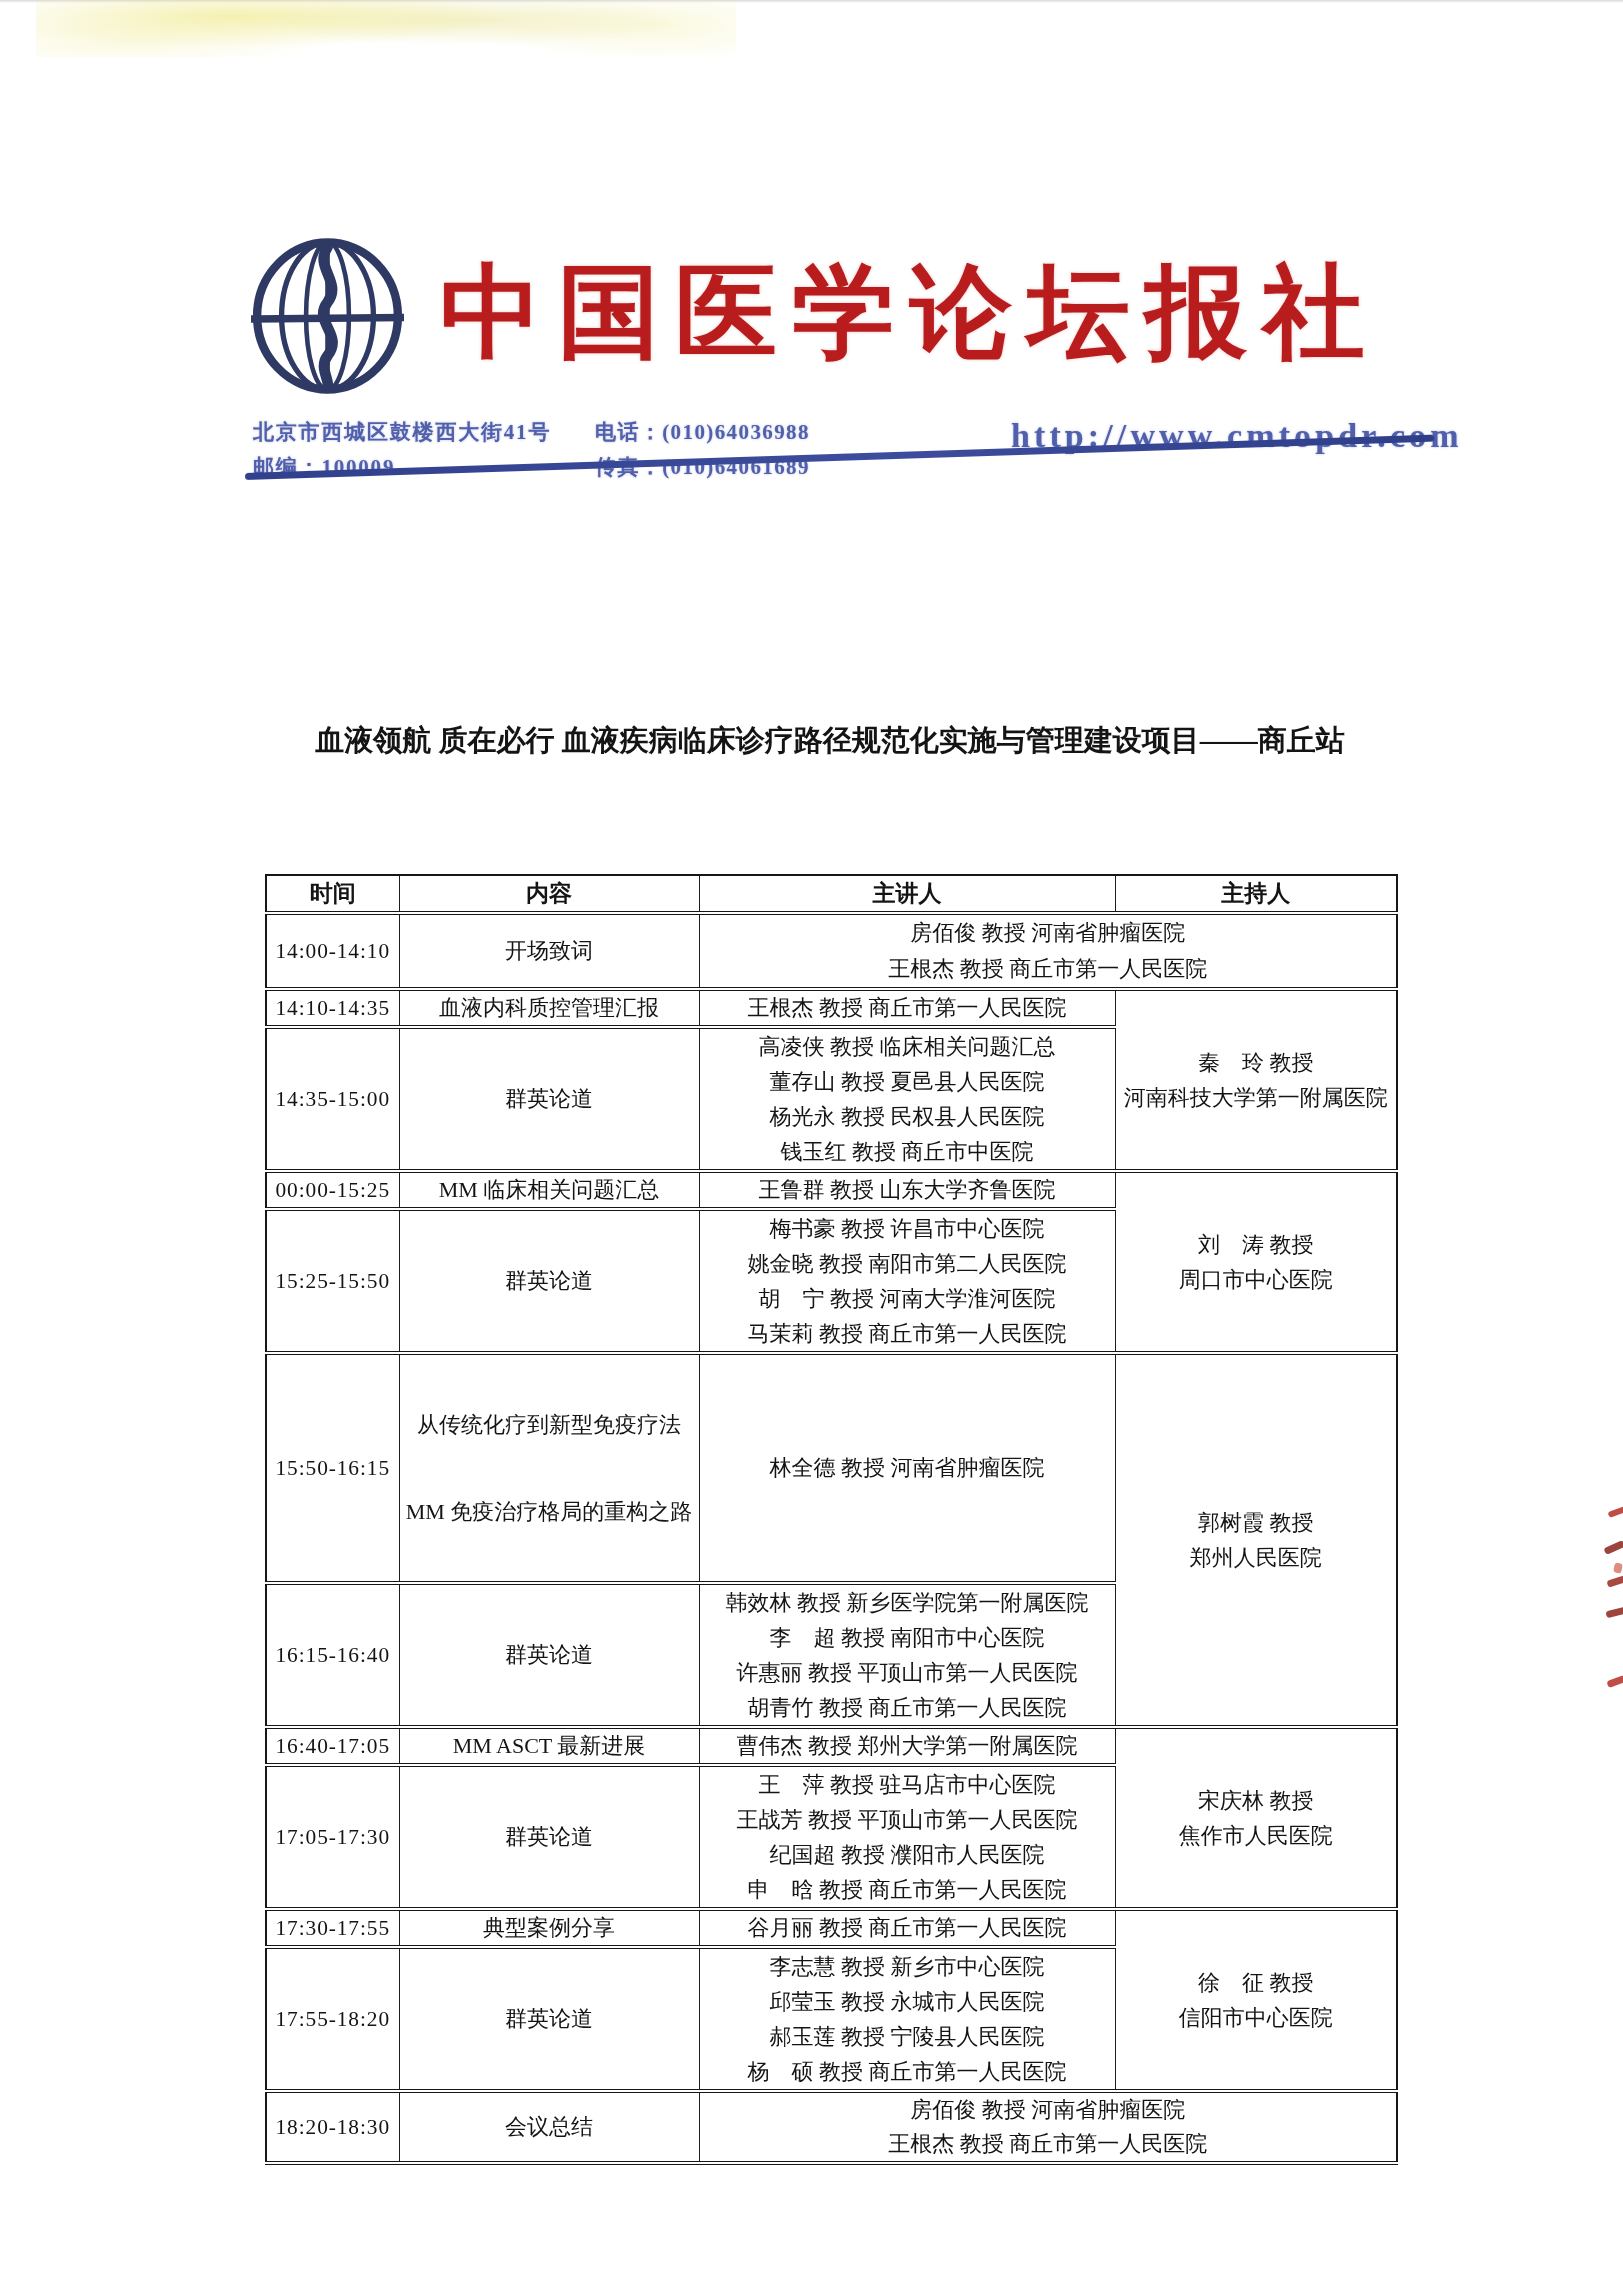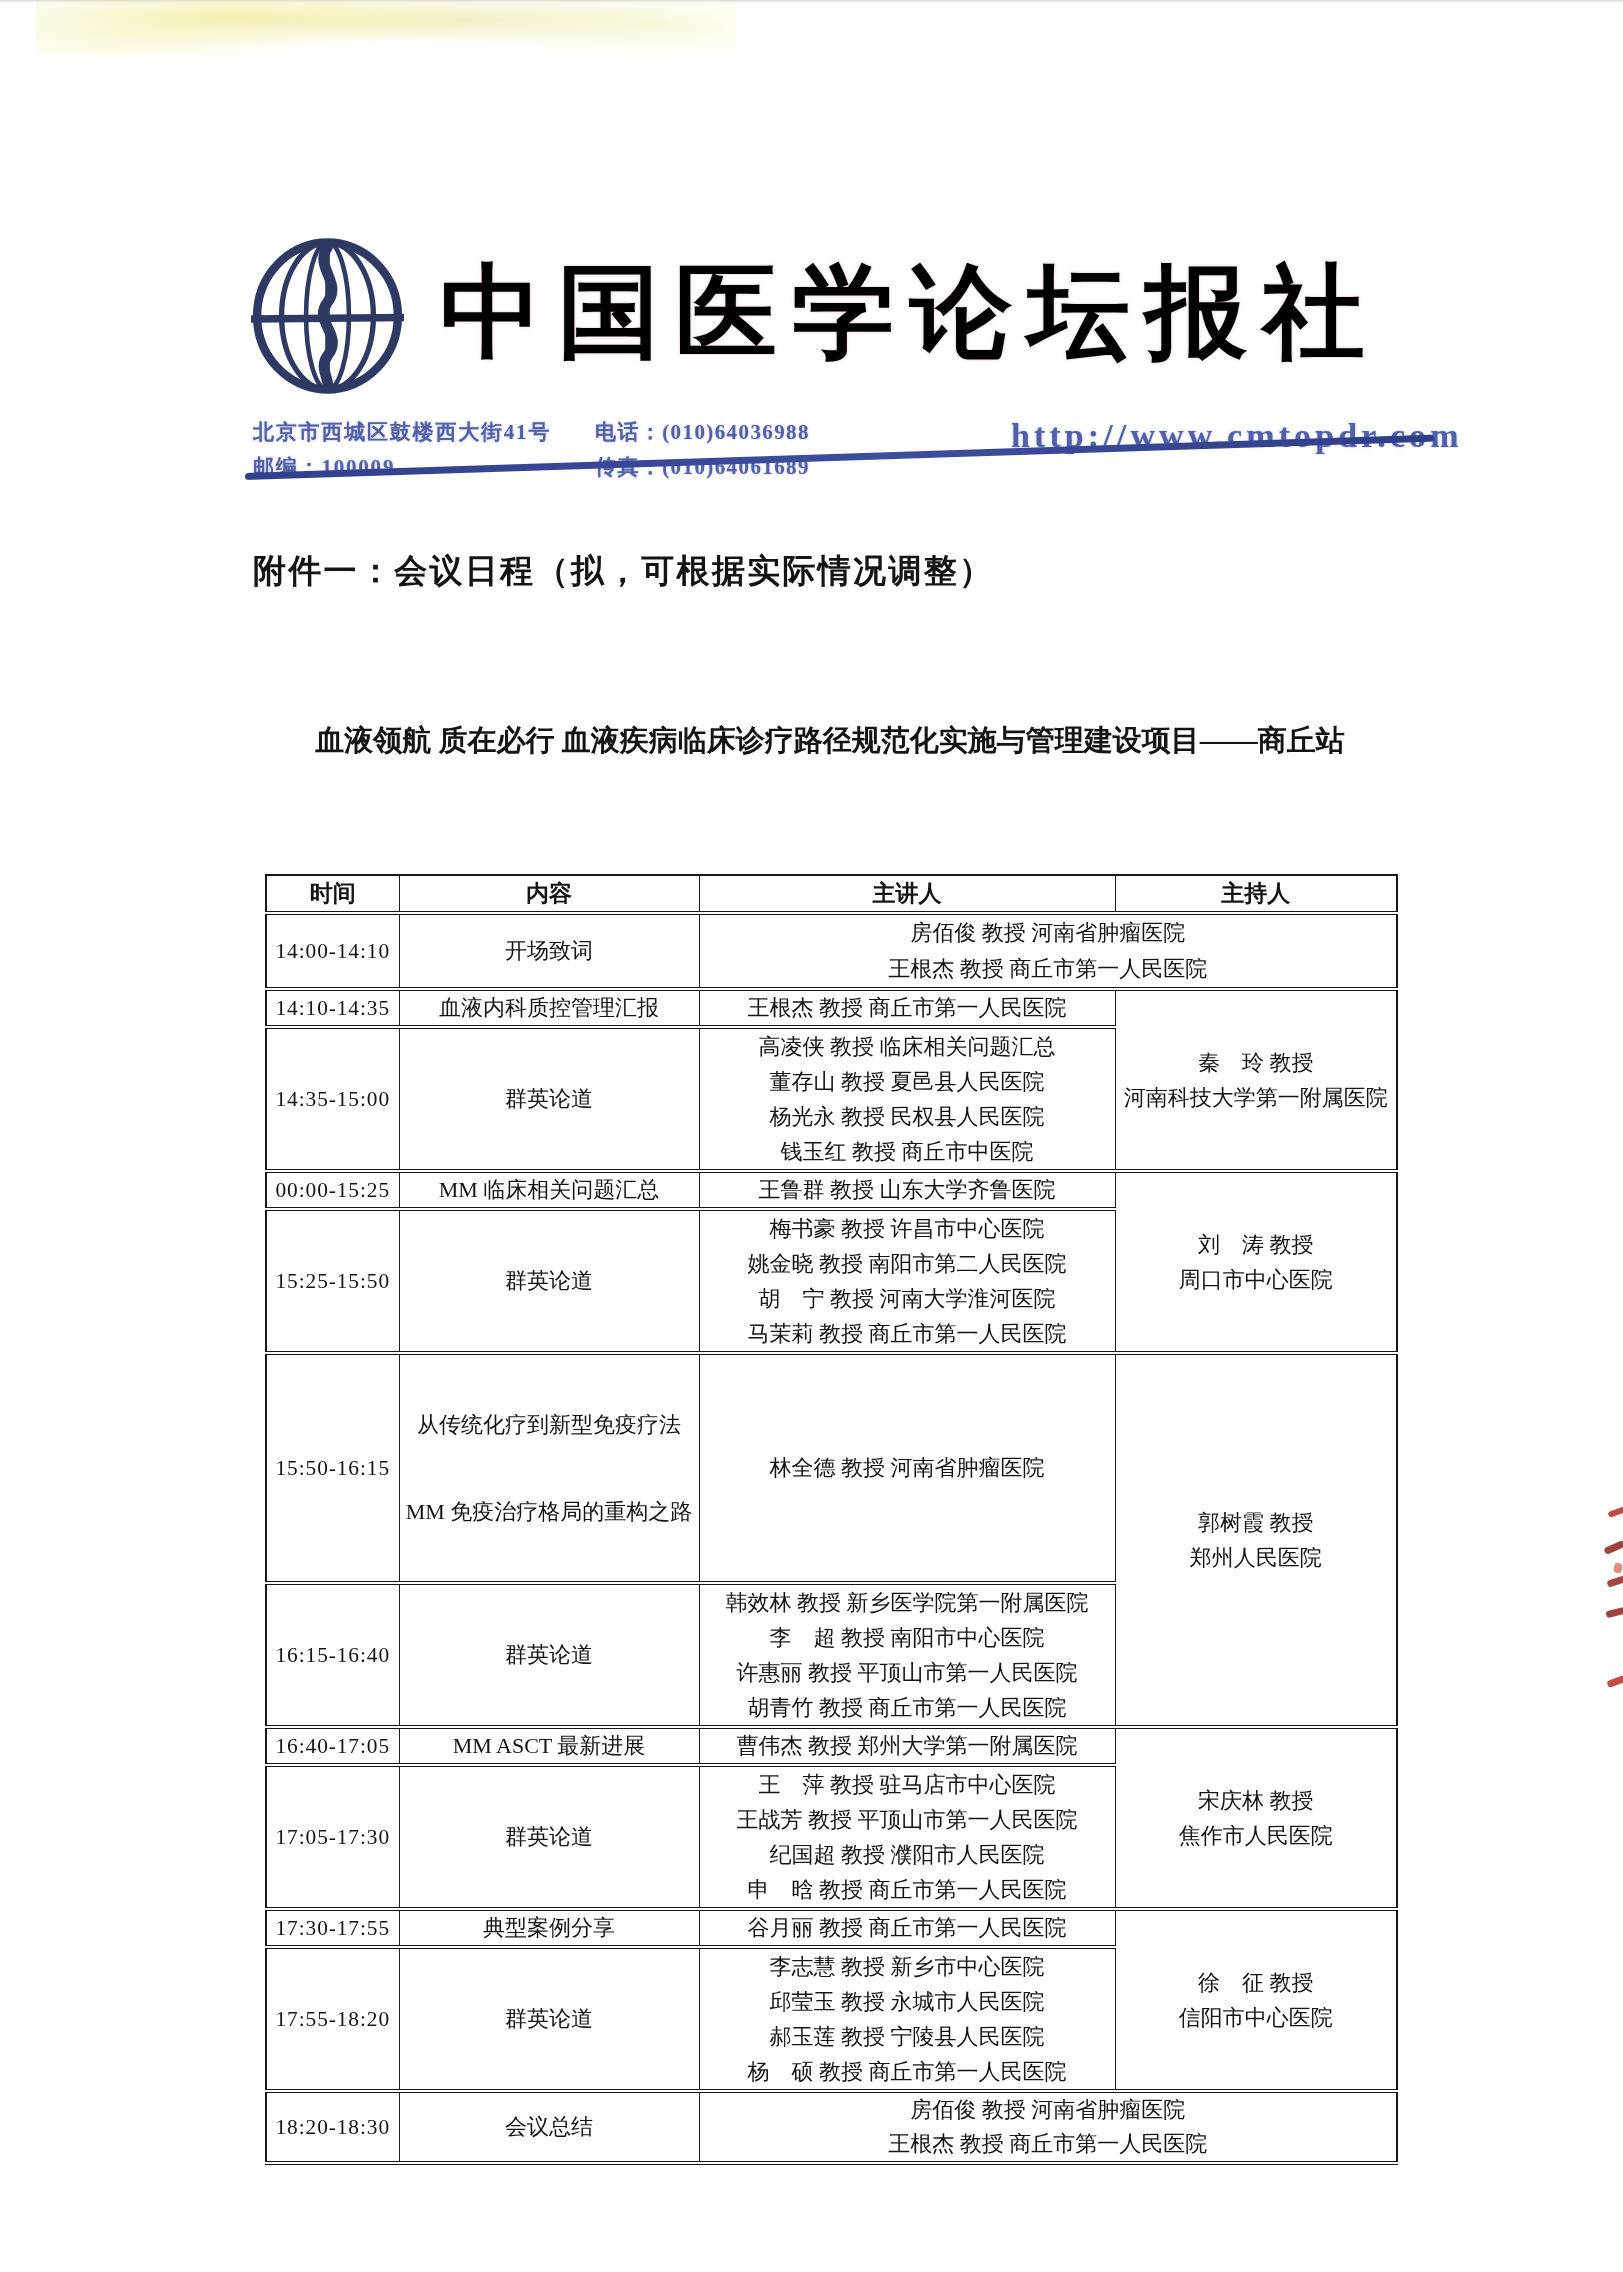--- a/index.html
+++ b/index.html
@@ -12,21 +12,21 @@
     background:linear-gradient(#d9d9d9,rgba(255,255,255,0));}
   .smudge{position:absolute;left:36px;top:0;width:700px;height:57px;pointer-events:none;
     background:
       radial-gradient(55% 75% at 28% 30%, rgba(236,228,112,0.55), rgba(236,228,112,0) 72%),
       radial-gradient(45% 65% at 62% 35%, rgba(228,222,130,0.42), rgba(228,222,130,0) 70%),
       radial-gradient(35% 85% at 88% 45%, rgba(240,235,150,0.30), rgba(240,235,150,0) 75%),
       radial-gradient(40% 60% at 12% 75%, rgba(242,238,160,0.30), rgba(242,238,160,0) 75%);}
   
   .logo{position:absolute;left:251px;top:236px;width:153px;height:160px;}
   .orgname{position:absolute;left:440px;top:245px;font-size:102px;line-height:136px;
-    color:#000000;letter-spacing:15.5px;font-weight:600;white-space:nowrap;
+    color:#b91c1c;letter-spacing:15.5px;font-weight:600;white-space:nowrap;
     text-shadow:0 0 3.2px rgba(169,58,49,.30);}
   .contact{position:absolute;color:#5060ac;font-weight:600;
     text-shadow:0 0 2.3px rgba(80,96,172,.45);}
   .contact div{height:35px;line-height:35px;}
   .c-addr{left:253px;top:415px;font-size:21px;letter-spacing:1.8px;}
   .c-phone{left:595px;top:415px;font-size:21px;letter-spacing:1.4px;}
   .c-web{left:1011px;top:417px;font-size:34px;letter-spacing:4.1px;font-weight:700;}
   .blueline{position:absolute;left:245px;top:473px;width:1190px;height:6.8px;border-radius:4.1px;
     background:linear-gradient(90deg,#31408c,#3d4d9d 55%,#2e3e88);
     transform:rotate(-1.85deg);transform-origin:left center;filter:blur(0.7px);}
@@ -77,21 +77,20 @@
     <div>北京市西城区鼓楼西大街41号</div>
     <div>邮编：100009</div>
   </div>
   <div class="contact c-phone">
     <div>电话：(010)64036988</div>
     <div>传真：(010)64061689</div>
   </div>
   <div class="contact c-web">http://www.cmtopdr.com</div>
   <div class="blueline"></div>
 
-  <div class="attach">附件一：会议日程（拟，可根据实际情况调整）</div>
   <div class="title">血液领航 质在必行 血液疾病临床诊疗路径规范化实施与管理建设项目——商丘站</div>
 
   <table class="agenda">
     <colgroup>
         <col style="width:133px">
         <col style="width:300px">
         <col style="width:416px">
         <col style="width:282px">
       </colgroup>
     <tbody>

